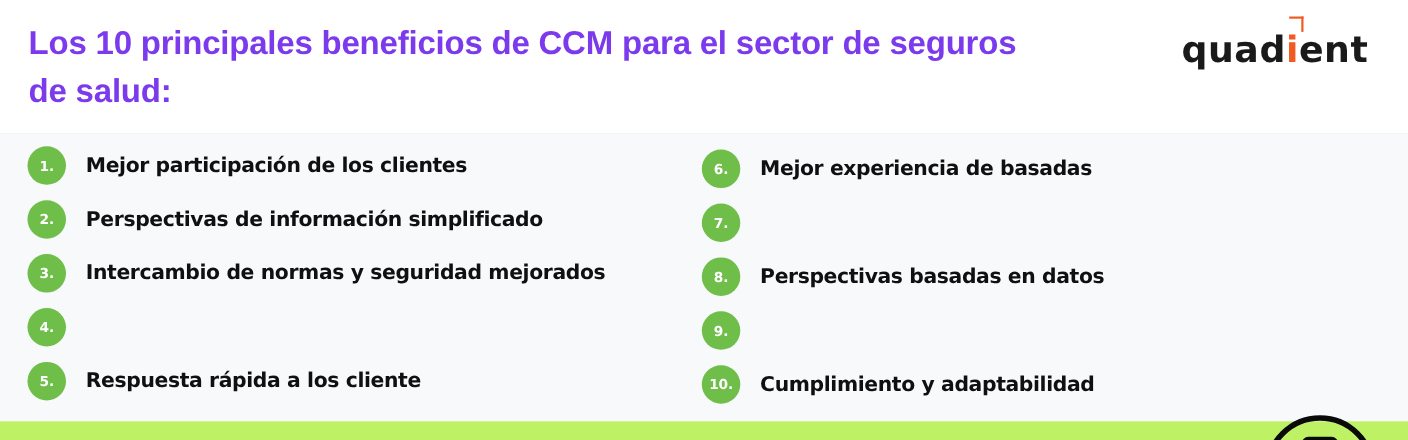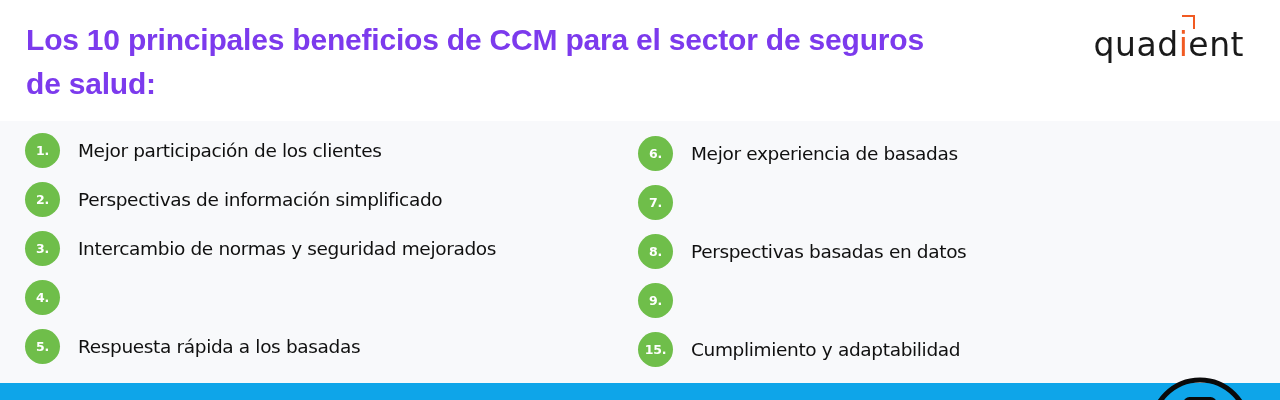--- a/index.html
+++ b/index.html
@@ -10,21 +10,21 @@
     width: 1280px;
     height: 400px;
     background: #ffffff;
     font-family: "Liberation Sans", sans-serif;
     overflow: hidden;
   }
   .infographic {
     position: relative;
     width: 1280px;
     height: 400px;
-    background: #0ea5e9;
+    background: #bef264;
   }
 
   
   .header {
     position: absolute;
     left: 0;
     top: 0;
     width: 1280px;
     height: 121px;
     background: #ffffff;
@@ -48,21 +48,21 @@
     position: absolute;
     right: 36px;
     top: 22px;
     height: 40px;
     display: flex;
     align-items: flex-end;
   }
   .logo-text {
     font-family: "DejaVu Sans", sans-serif;
     font-size: 33px;
-    font-weight: 400;
+    font-weight: 700;
     color: #1A1A1A;
     letter-spacing: 0.5px;
     line-height: 34px;
     display: flex;
   }
   .logo-i {
     position: relative;
     color: #F15A22;
     display: inline-block;
   }
@@ -116,21 +116,21 @@
     display: flex;
     align-items: center;
     justify-content: center;
     letter-spacing: -0.2px;
   }
   .item-label {
     margin-left: 18px;
     color: #101010;
     font-family: "DejaVu Sans", sans-serif;
     font-size: 18.5px;
-    font-weight: normal;
+    font-weight: bold;
     letter-spacing: -0.35px;
     white-space: nowrap;
   }
 
   
   .medical-icon {
     position: absolute;
     left: 1148px;
     top: 255px;
     width: 104px;
@@ -168,21 +168,21 @@
         </li>
         <li class="list-item">
           <span class="badge">3.</span>
           <span class="item-label">Intercambio de normas y seguridad mejorados</span>
         </li>
         <li class="list-item">
           <span class="badge">4.</span>
         </li>
         <li class="list-item">
           <span class="badge">5.</span>
-          <span class="item-label">Respuesta rápida a los basadas</span>
+          <span class="item-label">Respuesta rápida a los cliente</span>
         </li>
       </ul>
     </div>
 
     <div class="column col-right">
       <ul class="list">
         <li class="list-item">
           <span class="badge">6.</span>
           <span class="item-label">Mejor experiencia de basadas</span>
         </li>
@@ -190,21 +190,21 @@
           <span class="badge">7.</span>
         </li>
         <li class="list-item">
           <span class="badge">8.</span>
           <span class="item-label">Perspectivas basadas en datos</span>
         </li>
         <li class="list-item">
           <span class="badge">9.</span>
         </li>
         <li class="list-item">
-          <span class="badge">15.</span>
+          <span class="badge">10.</span>
           <span class="item-label">Cumplimiento y adaptabilidad</span>
         </li>
       </ul>
     </div>
 
     <svg class="medical-icon" viewBox="0 0 104 104">
       <circle cx="52" cy="52" r="48" fill="none" stroke="#0A0A0A" stroke-width="5"></circle>
       <path d="M41.5 23.5 h21 a3.5 3.5 0 0 1 3.5 3.5 v11 a3.5 3.5 0 0 0 3.5 3.5 h11 a3.5 3.5 0 0 1 3.5 3.5 v21 a3.5 3.5 0 0 1 -3.5 3.5 h-11 a3.5 3.5 0 0 0 -3.5 3.5 v11 a3.5 3.5 0 0 1 -3.5 3.5 h-21 a3.5 3.5 0 0 1 -3.5 -3.5 v-11 a3.5 3.5 0 0 0 -3.5 -3.5 h-11 a3.5 3.5 0 0 1 -3.5 -3.5 v-21 a3.5 3.5 0 0 1 3.5 -3.5 h11 a3.5 3.5 0 0 0 3.5 -3.5 v-11 a3.5 3.5 0 0 1 3.5 -3.5 z" fill="none" stroke="#0A0A0A" stroke-width="5" stroke-linejoin="round"></path>
     </svg>
 

